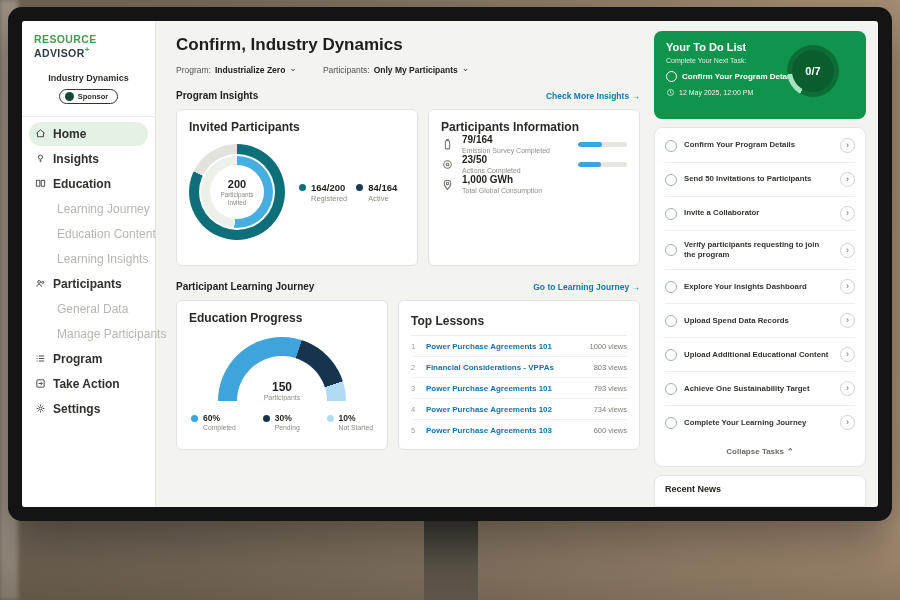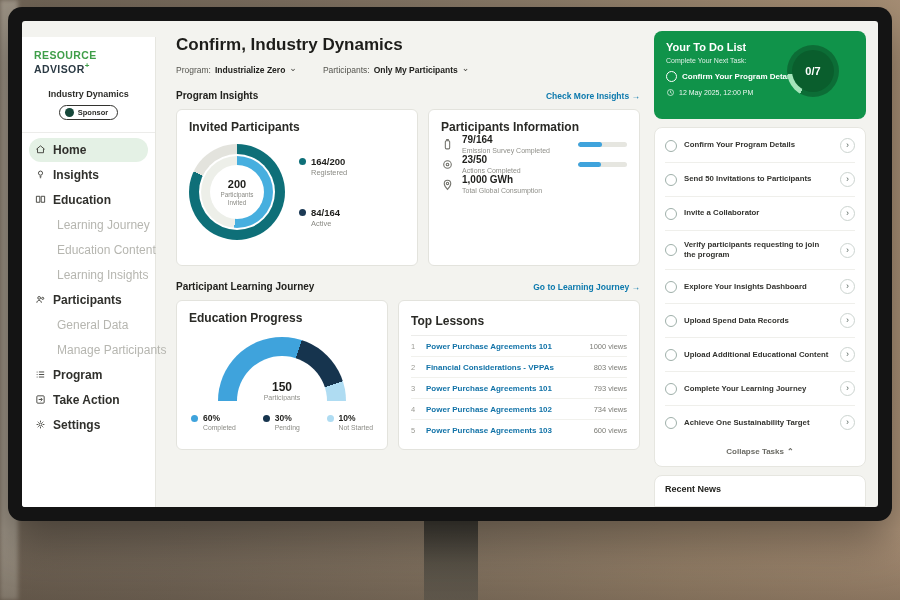--- a/index.html
+++ b/index.html
@@ -9,21 +9,21 @@
   .wall-light{position:absolute;left:0;top:0;width:18px;height:100%;background:#c6bfb2;opacity:.5;filter:blur(2px);}
   .floor-shade{position:absolute;left:0;bottom:0;width:100%;height:70px;
     background:linear-gradient(180deg,rgba(0,0,0,0) 0%,rgba(50,40,30,.28) 100%);}
   .stand{position:absolute;left:424px;top:518px;width:54px;height:82px;
     background:linear-gradient(180deg,#3d3a33 0%,#5d574c 55%,#6e675b 100%);filter:blur(.6px);}
   .monitor{position:absolute;left:8px;top:7px;width:884px;height:514px;background:#141414;
     border-radius:14px;padding:14px;box-sizing:border-box;box-shadow:0 20px 45px rgba(0,0,0,.38);}
   .screen{width:100%;height:100%;background:#f3f3ef;border-radius:3px;overflow:hidden;display:flex;}
 
   
-  .sidebar{width:134px;min-width:134px;background:#fff;border-right:1px solid #e6e6e0;padding-top:12px;box-sizing:border-box;margin-top:16px;}
+  .sidebar{width:134px;min-width:134px;background:#fff;border-right:1px solid #e6e6e0;padding-top:12px;box-sizing:border-box;}
   .logo{padding:0 12px;font-size:10.5px;font-weight:700;letter-spacing:.4px;}
   .logo-green{color:#3f9e49;}
   .logo-dark{color:#2b3a44;}
   .logo-plus{color:#3f9e49;font-size:8px;vertical-align:super;}
   .org{margin-top:14px;text-align:center;font-size:9px;font-weight:700;color:#2d2d29;}
   .sponsor{display:inline-flex;align-items:center;gap:4px;margin-top:6px;border:1px solid #33332f;
     border-radius:10px;padding:2px 9px 2px 5px;font-size:7.5px;font-weight:700;color:#2d2d29;cursor:pointer;}
   .sponsor-wrap{text-align:center;}
   .sponsor-dot{width:9px;height:9px;border-radius:50%;background:#16483a;display:inline-block;}
   .side-div{height:1px;background:#ececea;margin:11px 0 5px;}
@@ -53,21 +53,21 @@
   
   .card-invited{width:242px;height:157px;}
   .donut-row{display:flex;align-items:center;gap:14px;margin-top:10px;}
   .donut{width:96px;height:96px;border-radius:50%;position:relative;flex:none;}
   .donut-gap{position:absolute;inset:10px;background:#fff;border-radius:50%;}
   .donut-inner{position:absolute;inset:2px;border-radius:50%;}
   .donut-hole{position:absolute;inset:9px;background:#fff;border-radius:50%;display:flex;flex-direction:column;
     align-items:center;justify-content:center;text-align:center;}
   .donut-val{font-size:11px;font-weight:700;color:#1f1f1c;}
   .donut-lbl{font-size:6.3px;color:#8b8b85;width:46px;line-height:1.25;margin-top:1px;}
-  .legend-col{display:flex;flex-direction:column;gap:30px;}
+  .legend-col{display:flex;gap:9px;}
   .legend-item{display:flex;gap:5px;}
   .legend-dot{width:7px;height:7px;border-radius:50%;margin-top:2px;flex:none;}
   .legend-val{font-size:9.5px;font-weight:700;color:#1f1f1c;}
   .legend-lbl{font-size:7.5px;color:#8b8b85;margin-top:1px;}
 
   
   .card-info{flex:1;height:157px;}
   .info-row{display:flex;align-items:center;gap:8px;}
   .info-icon{width:13px;height:13px;color:#73736c;flex:none;}
   .info-text{width:108px;}
@@ -500,26 +500,26 @@
               <span class="task-label">Upload Spend Data Records</span>
               <span class="task-chev"></span>
             </div>
               <div class="task-row">
               <span class="task-check"></span>
               <span class="task-label">Upload Additional Educational Content</span>
               <span class="task-chev"></span>
             </div>
               <div class="task-row">
               <span class="task-check"></span>
+              <span class="task-label">Achieve One Sustainability Target</span>
+              <span class="task-chev"></span>
+            </div>
+              <div class="task-row">
+              <span class="task-check"></span>
               <span class="task-label">Complete Your Learning Journey</span>
-              <span class="task-chev"></span>
-            </div>
-              <div class="task-row">
-              <span class="task-check"></span>
-              <span class="task-label">Achieve One Sustainability Target</span>
               <span class="task-chev"></span>
             </div>
             </div>
           <div class="collapse">
             <span>Collapse Tasks</span><span class="collapse-caret"></span>
           </div>
         </div>
 
         <div class="news-card">
           <div class="news-title">Recent News</div>

